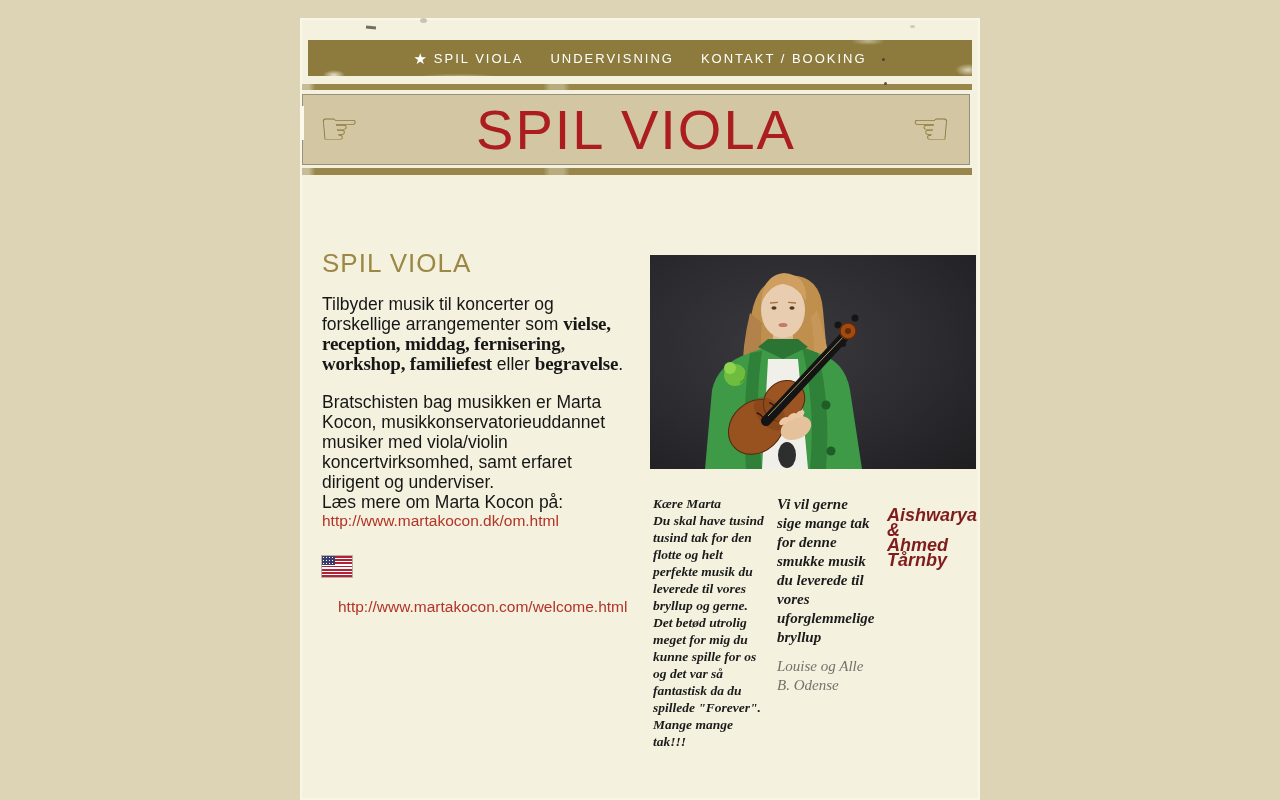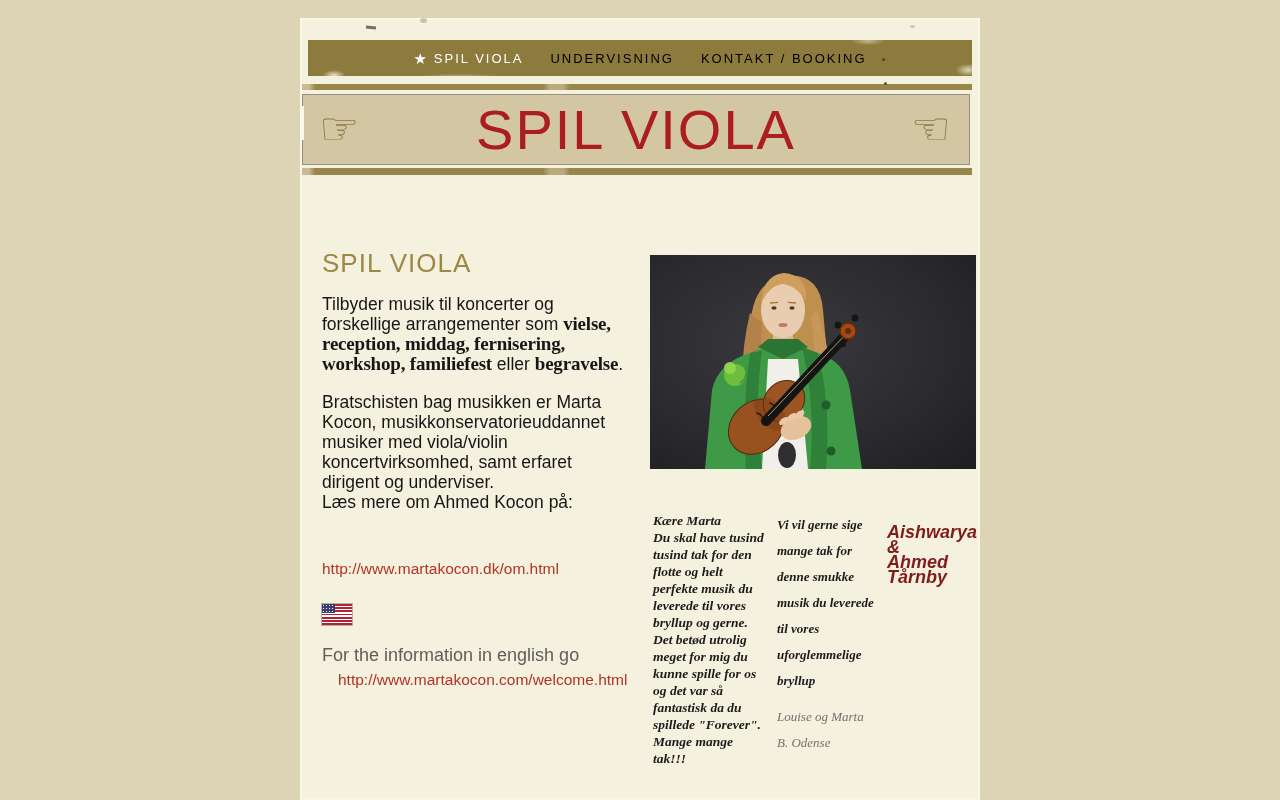--- a/index.html
+++ b/index.html
@@ -21,21 +21,21 @@
   }
   .nav::after{
     content:"";position:absolute;inset:0;pointer-events:none;
     background:
       radial-gradient(16px 7px at 26px 35px, rgba(245,241,223,.85), transparent 70%),
       radial-gradient(60px 5px at 150px 37px, rgba(245,241,223,.45), transparent 70%),
       radial-gradient(24px 6px at 560px 1px, rgba(245,241,223,.5), transparent 70%),
       radial-gradient(18px 9px at 660px 30px, rgba(245,241,223,.75), transparent 70%);
   }
   .nav a{
-    text-decoration:none;color:#000000;font-size:13px;letter-spacing:2px;
+    text-decoration:none;color:#ffffff;font-size:13px;letter-spacing:2px;
     display:flex;align-items:center;gap:5px;white-space:nowrap;position:relative;z-index:2;
   }
   .nav a.active{color:#ffffff;}
   .nav .star{font-size:15px;line-height:1;color:#ffffff;}
   
   .rule{position:absolute;left:2px;width:670px;background:#98864b;}
   .rule-1{top:66px;height:6px;}
   .rule-2{top:150px;height:7px;}
   .rule::after{
     content:"";position:absolute;inset:0;
@@ -64,43 +64,43 @@
   .left-col{position:absolute;left:22px;top:230px;width:304px;}
   .content-heading{
     margin:0;font-size:26px;line-height:30px;font-weight:400;
     color:#9c8845;letter-spacing:1px;
   }
   .body-text{font-size:17.5px;line-height:20px;color:#161616;}
   .intro{margin-top:16px;}
   .bseg{font-family:"Liberation Serif",serif;font-weight:700;font-size:19px;letter-spacing:-0.2px;}
   .about{margin-top:8px;}
   .link{
-    display:inline-block;font-size:15.5px;line-height:18px;color:#b23327;text-decoration:none;margin-top:48px;
+    display:inline-block;font-size:15.5px;line-height:18px;color:#b23327;text-decoration:none;
   }
   .flag{
     margin-top:26px;width:30px;height:21px;position:relative;display:block;
     background:repeating-linear-gradient(to bottom,#b22234 0 1.62px,#ffffff 1.62px 3.23px);
     outline:1px solid rgba(60,60,60,.35);
   }
   .flag .canton{
     position:absolute;left:0;top:0;width:13px;height:9.7px;background:#3c3b6e;
     background-image:radial-gradient(circle at 1.5px 1.5px,#ffffff .7px,transparent .95px);
     background-size:3px 3px;
   }
   .english{margin-top:18px;font-size:18px;line-height:25px;color:#5f5f58;}
   .english-link{margin-top:3px;margin-left:16px;}
   
   .photo{position:absolute;left:350px;top:237px;width:326px;height:214px;overflow:hidden;}
   .photo svg{display:block;}
   
-  .testimonials{position:absolute;left:353px;top:494px;width:324px;display:flex;gap:13px;}
+  .testimonials{position:absolute;left:353px;top:477px;width:324px;display:flex;gap:13px;}
   .t-col{font-family:"Liberation Serif",serif;font-style:italic;font-weight:700;color:#1b1b1b;}
   .t-col .quote div{margin:0;}
   .t-1{width:111px;font-size:13.5px;line-height:17px;}
-  .t-2{width:97px;font-size:13px;line-height:26px;}
+  .t-2{width:97px;font-size:15px;line-height:19px;}
   .t-3{width:90px;font-size:14.5px;line-height:19px;}
   .attr{margin-top:10px;}
   .attr:empty{display:none;}
   .t-2 .attr{font-weight:400;color:#72726b;}
   .t-3 .attr{
     margin-top:13px;max-width:76px;
     font-family:"Liberation Sans",sans-serif;font-weight:700;font-style:italic;
     font-size:18px;line-height:15px;color:#7f1d1d;
   }
   
@@ -145,31 +145,30 @@
 
   <div class="rule rule-2"></div>
 
   <div class="left-col">
     <h2 class="content-heading">SPIL VIOLA</h2>
 
     <p class="body-text intro"><span>Tilbyder musik til koncerter og forskellige arrangementer som </span><span class="bseg">vielse, reception, middag, fernisering, workshop, familiefest</span><span> eller </span><span class="bseg">begravelse</span><span>.</span></p>
 
     <div class="body-text about">
         <div>Bratschisten bag musikken er Marta Kocon, musikkonservatorieuddannet musiker med viola/violin koncertvirksomhed, samt erfaret dirigent og underviser.</div>
-        <div>Læs mere om Ahmed Kocon på:</div>
+        <div>Læs mere om Marta Kocon på:</div>
       </div>
 
     <a class="link" href="#">http://www.martakocon.dk/om.html</a>
 
     <a class="flag" href="#">
         <span class="canton"></span>
       </a>
 
     <div class="english">
-        <div>For the information in english go</div>
       </div>
 
     <a class="link english-link" href="#">http://www.martakocon.com/welcome.html</a>
   </div>
 
   <div class="photo">
     <svg width="326" height="214" viewBox="0 0 326 214" xmlns="http://www.w3.org/2000/svg">
       <defs>
         <radialGradient id="pbg" cx="42%" cy="42%" r="80%">
           <stop offset="0" stop-color="#39393e"></stop>
@@ -239,20 +238,20 @@
       <div class="quote">
           <div>Kære Marta</div>
           <div>Du skal have tusind tusind tak for den flotte og helt perfekte musik du leverede til vores bryllup og gerne. Det betød utrolig meget for mig du kunne spille for os og det var så fantastisk da du spillede "Forever". Mange mange tak!!!</div>
         </div>
 
     </div>
     <div class="t-col t-2">
       <div class="quote">
           <div>Vi vil gerne sige mange tak for denne smukke musik du leverede til vores uforglemmelige bryllup</div>
         </div>
-      <div class="attr">Louise og Marta B. Odense</div>
+      <div class="attr">Louise og Alle B. Odense</div>
     </div>
     <div class="t-col t-3">
       <div class="attr">Aishwarya &amp; Ahmed Tårnby</div>
     </div>
   </div>
 
 </div>
 
 </body></html>

